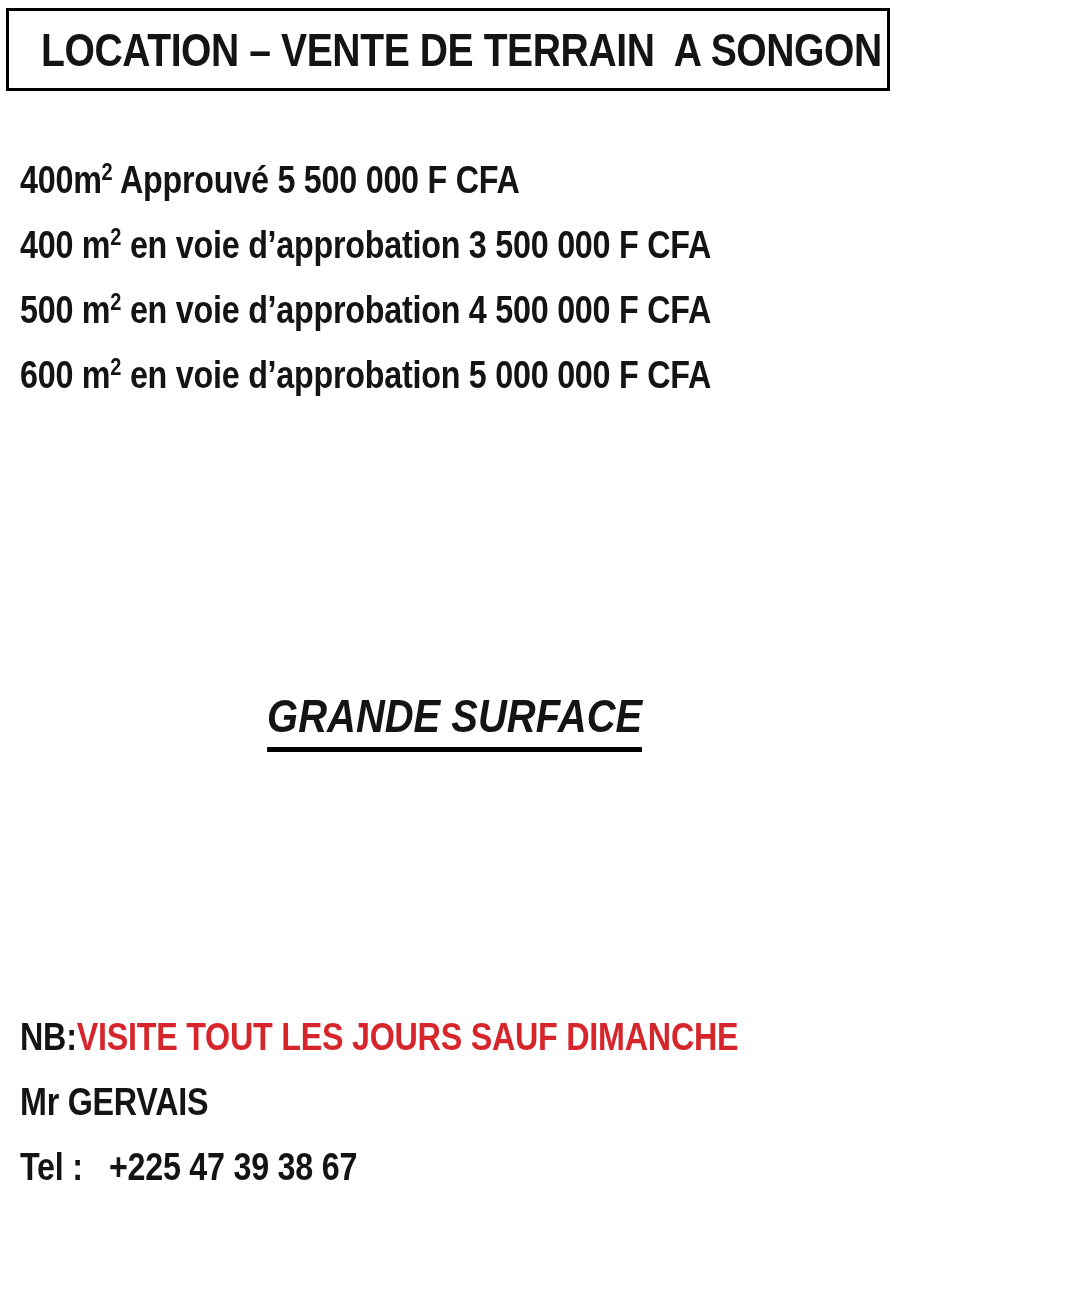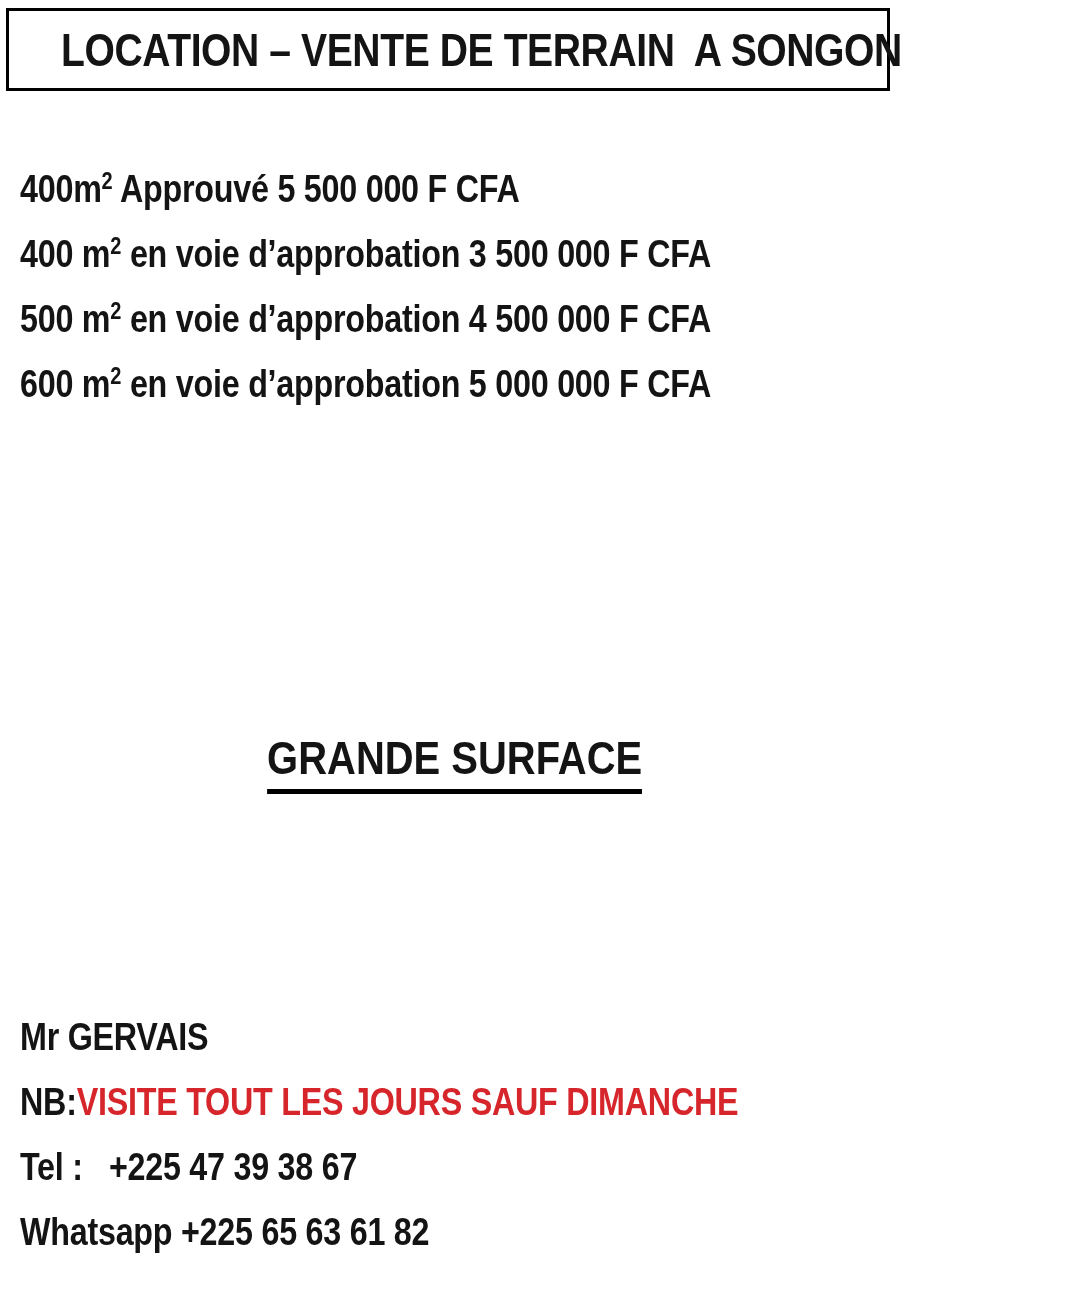--- a/index.html
+++ b/index.html
@@ -16,21 +16,21 @@
   .page { width: 1080px; height: 1304px; background: #ffffff; }
 
   
   .title-box {
     position: absolute;
     left: 6px; top: 8px;
     width: 884px; height: 83px;
     border: 3px solid #000000;
     display: flex;
     align-items: center;
-    padding-left: 52px;
+    padding-left: 32px;
     background: #ffffff;
   }
   .title-text {
     font-size: 46px;
     letter-spacing: -0.5px;
     white-space: pre;
     display: inline-block;
     transform: scaleX(0.85);
     transform-origin: 0 50%;
   }
@@ -47,27 +47,27 @@
     font-size: 38px;
     letter-spacing: -0.3px;
     line-height: 1.1;
   }
   .sup {
     font-size: 0.62em;
     position: relative;
     top: -0.52em;
   }
 
-  .listings { position: absolute; left: 20px; top: 157px; width: 890px; }
+  .listings { position: absolute; left: 20px; top: 148px; width: 890px; }
 
   
   .gs-heading-row {
-    position: absolute; left: 20px; top: 727px; width: 870px;
+    position: absolute; left: 20px; top: 685px; width: 870px;
     height: 70px;
-    display: flex; align-items: center; justify-content: center;
+    display: flex; align-items: center; justify-content: center; font-style: italic;
   }
   .gs-heading {
     display: inline-block;
     transform: scaleX(0.85);
     transform-origin: 50% 50%;
     font-size: 47px;
     white-space: pre;
     border-bottom: 5px solid #000000;
     padding-bottom: 4px;
   }
@@ -103,26 +103,23 @@
 
   <div class="gs-heading-row">
     <span class="gs-heading">GRANDE SURFACE</span>
   </div>
 
   <div class="gs-rows">
   </div>
 
   <div class="notes">
     <div class="row">
+      <span class="squeeze"><span>NB:</span><span class="red">VISITE TOUT LES JOURS SAUF DIMANCHE</span></span>
+    </div>
+    <div class="row">
       <span class="squeeze">Mr GERVAIS</span>
     </div>
     <div class="row">
-      <span class="squeeze"><span>NB:</span><span class="red">VISITE TOUT LES JOURS SAUF DIMANCHE</span></span>
-    </div>
-    <div class="row">
       <span class="squeeze">Tel :   +225 47 39 38 67</span>
-    </div>
-    <div class="row">
-      <span class="squeeze">Whatsapp +225 65 63 61 82</span>
     </div>
   </div>
 
 </div>
 
 </body></html>

